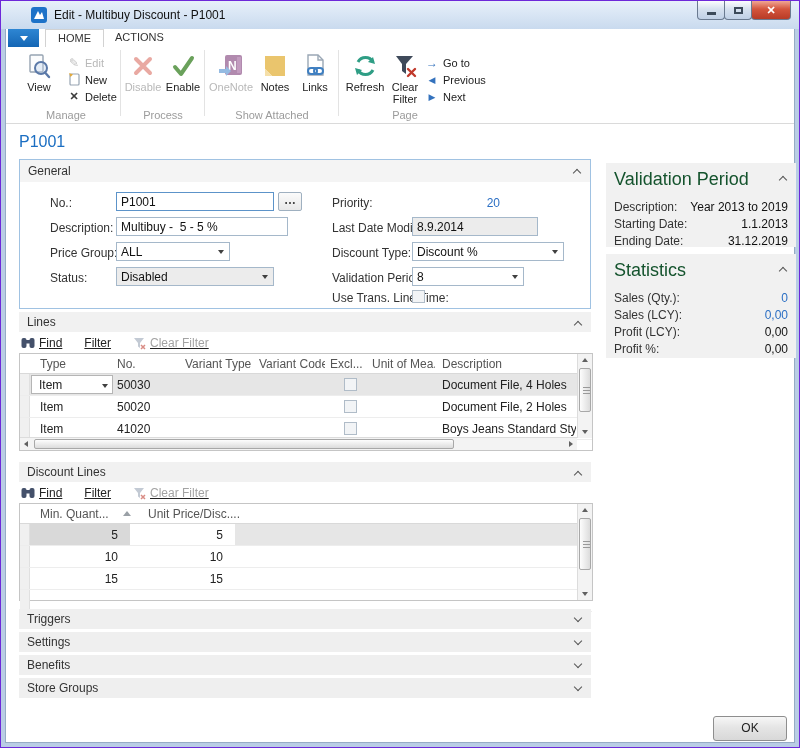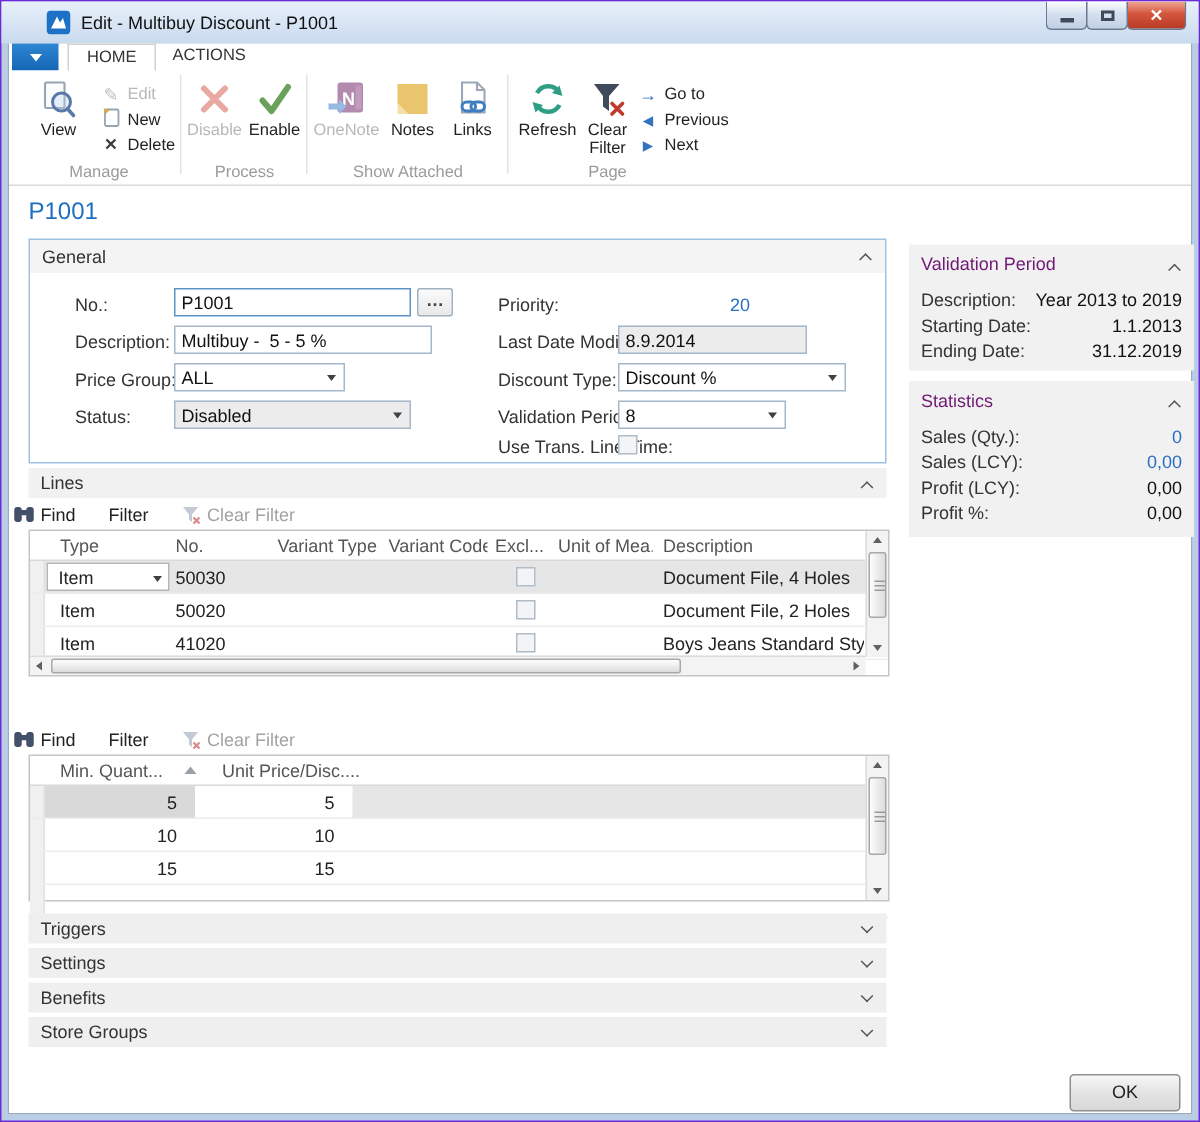--- a/index.html
+++ b/index.html
@@ -73,21 +73,21 @@
   .tinput.focus { border-color:#5c93c9; }
   .combo { position:absolute; height:19px; border:1px solid #a5b8ca; background:#fff; padding:2px 18px 0 4px; color:#111; }
   .combo.gray { background:#ececec; }
   .combo .dda { position:absolute; right:5px; top:7px; border-left:3.5px solid transparent; border-right:3.5px solid transparent; border-top:4px solid #404040; }
   .assist { position:absolute; width:24px; height:19px; border:1px solid #9fb0c0; background:linear-gradient(#fbfbfb,#e8e8e8);
     text-align:center; line-height:14px; color:#444; font-weight:bold; border-radius:2px; }
   .blue-val { color:#2b6fc4; }
   .cbx { position:absolute; width:13px; height:13px; border:1px solid #b0bcc8; background:#f2f4f6; }
 
   
-  .sec-toolbar { position:absolute; left:8px; height:18px; display:flex; font-size:12px; }
+  .sec-toolbar { position:absolute; left:20px; height:18px; display:flex; font-size:12px;text-decoration:underline; }
   .tb-item { display:flex; align-items:center; margin-right:22px; color:#222; }
   .tb-item.gray { color:#a3a3a3; }
   .tb-item svg { margin-right:4px; }
 
   
   .grid { position:absolute; left:18px; width:574px; background:#fff; border:1px solid #c5c5c5; }
   .grow { position:relative; height:22px; border-bottom:1px solid #ededed; }
   .ghead { position:relative; height:20px; border-bottom:1px solid #d9d9d9; color:#555; }
   .gcell { position:absolute; top:0; bottom:0; display:flex; align-items:center; overflow:hidden; white-space:nowrap; }
   .sel-col { position:absolute; left:0; top:0; bottom:0; width:10px; background:#f0f0f0; border-right:1px solid #e0e0e0; }
@@ -119,21 +119,21 @@
   .tri.dn { border-left:3.5px solid transparent; border-right:3.5px solid transparent; border-top:4px solid #606060; }
   .tri.lf { border-top:3.5px solid transparent; border-bottom:3.5px solid transparent; border-right:4px solid #606060; }
   .tri.rt { border-top:3.5px solid transparent; border-bottom:3.5px solid transparent; border-left:4px solid #606060; }
 
   
   .collapsed { position:absolute; left:18px; width:572px; height:20px; background:#efefef;
     display:flex; align-items:center; padding-left:8px; color:#333; }
 
   
   .panel { position:absolute; left:605px; width:190px; background:#f1f1f1; padding:6px 8px; }
-  .panel-title { font-size:12px; color:#701a75; margin-bottom:8px; position:relative; }
+  .panel-title { font-size:18px; color:#14532d; margin-bottom:8px; position:relative; }
   .panel-title .chv { position:absolute; right:2px; top:4px; }
   .prow { display:flex; justify-content:space-between; height:17px; align-items:center; }
   .prow .pl { color:#333; } .prow .pv { color:#111; } .prow .pv.blue { color:#2b6fc4; }
 
   
   .ok-btn { position:absolute; left:712px; top:715px; width:74px; height:25px;
     border:1px solid #8e8e8e; border-radius:3px; background:linear-gradient(#f7f7f7,#e5e5e5 45%,#d8d8d8);
     text-align:center; line-height:23px; color:#222; }
 </style>
 </head>
@@ -423,20 +423,24 @@
         </span>
       <span class="tri dn" style="left:4px;bottom:4px;"></span>
     </div>
     <div class="sb-h" style="right:15px;">
       <span class="tri lf" style="left:4px;top:3px;"></span>
       <span class="sb-thumb h" style="left:14px;top:1px;height:10px;width:420px;"></span>
       <span class="tri rt" style="right:4px;top:3px;"></span>
     </div>
   </div>
 
+  <div class="fasttab-strip" style="top:461px;">
+    <span>Discount Lines</span>
+    <span class="chv up strip-chv"></span>
+  </div>
   <div class="sec-toolbar" style="top:483px;">
     <span class="tb-item">
       <svg width="14" height="12" viewBox="0 0 14 12">
         <rect x="0.5" y="1" width="5" height="10" rx="2" fill="#44506a"></rect>
         <rect x="8.5" y="1" width="5" height="10" rx="2" fill="#44506a"></rect>
         <rect x="5" y="3" width="4" height="3.5" fill="#44506a"></rect>
       </svg>
       <span>Find</span>
     </span>
     <span class="tb-item">

